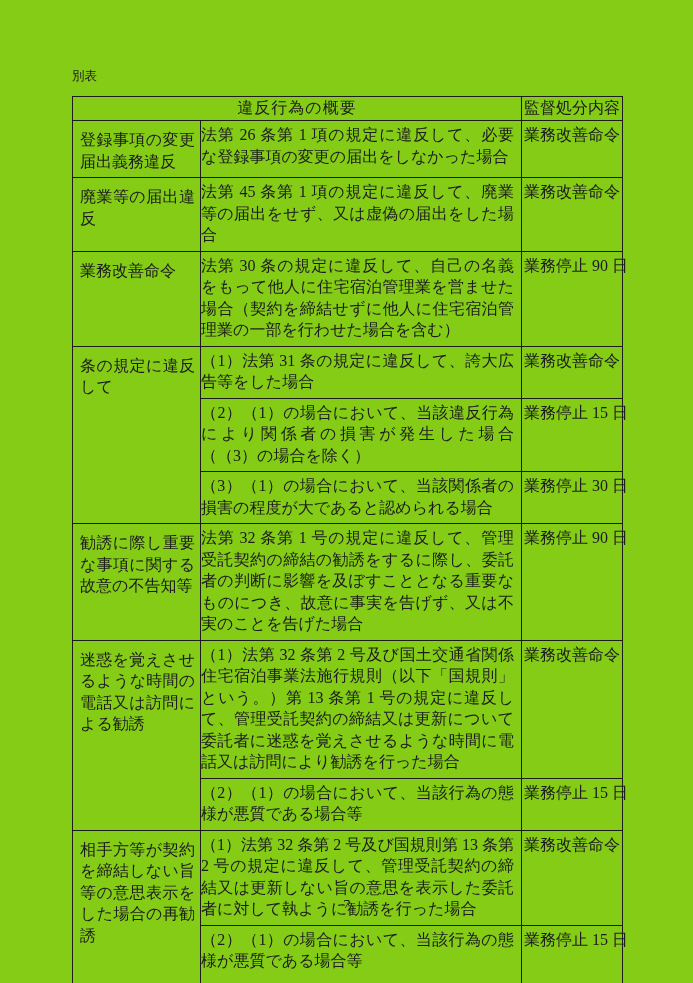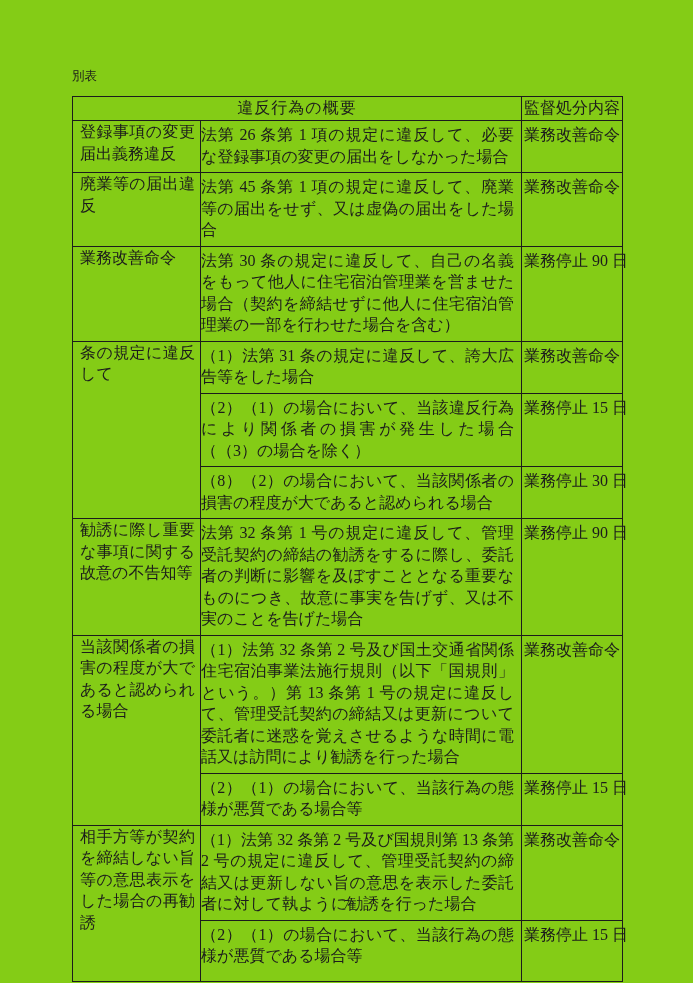--- a/index.html
+++ b/index.html
@@ -42,21 +42,21 @@
     text-align: center;
     padding: 2px 4px 3px 4px;
     line-height: 18px;
     letter-spacing: 1px;
   }
   th.hdr-disposition {
     padding: 2px 2px 3px 2px;
     line-height: 18px;
   }
   td.cat {
-    padding: 0 5px 5px 7px;
+    padding: 8px 5px 5px 7px;
     line-height: 21.5px;
     text-align: justify;
     margin-left: 40px;
   }
   td.desc {
     padding: 3px 7px 5px 0;
     line-height: 21.5px;
     text-align: justify;
   }
   td.disp {
@@ -116,30 +116,30 @@
         <tr>
           <td class="cat" rowspan="3">条の規定に違反して</td>
           <td class="desc">（1）法第 31 条の規定に違反して、誇大広告等をした場合</td>
           <td class="disp">業務改善命令</td>
         </tr>
         <tr>
           <td class="desc">（2）（1）の場合において、当該違反行為により関係者の損害が発生した場合（（3）の場合を除く）</td>
           <td class="disp">業務停止 15 日</td>
         </tr>
         <tr>
-          <td class="desc">（8）（2）の場合において、当該関係者の損害の程度が大であると認められる場合</td>
+          <td class="desc">（3）（1）の場合において、当該関係者の損害の程度が大であると認められる場合</td>
           <td class="disp">業務停止 30 日</td>
         </tr>
         <tr>
           <td class="cat" rowspan="1">勧誘に際し重要な事項に関する故意の不告知等</td>
           <td class="desc">法第 32 条第 1 号の規定に違反して、管理受託契約の締結の勧誘をするに際し、委託者の判断に影響を及ぼすこととなる重要なものにつき、故意に事実を告げず、又は不実のことを告げた場合</td>
           <td class="disp">業務停止 90 日</td>
         </tr>
         <tr>
-          <td class="cat" rowspan="2">当該関係者の損害の程度が大であると認められる場合</td>
+          <td class="cat" rowspan="2">迷惑を覚えさせるような時間の電話又は訪問による勧誘</td>
           <td class="desc">（1）法第 32 条第 2 号及び国土交通省関係住宅宿泊事業法施行規則（以下「国規則」という。）第 13 条第 1 号の規定に違反して、管理受託契約の締結又は更新について委託者に迷惑を覚えさせるような時間に電話又は訪問により勧誘を行った場合</td>
           <td class="disp">業務改善命令</td>
         </tr>
         <tr>
           <td class="desc">（2）（1）の場合において、当該行為の態様が悪質である場合等</td>
           <td class="disp">業務停止 15 日</td>
         </tr>
         <tr>
           <td class="cat" rowspan="2">相手方等が契約を締結しない旨等の意思表示をした場合の再勧誘</td>
           <td class="desc">（1）法第 32 条第 2 号及び国規則第 13 条第 2 号の規定に違反して、管理受託契約の締結又は更新しない旨の意思を表示した委託者に対して執ように勧誘を行った場合</td>

